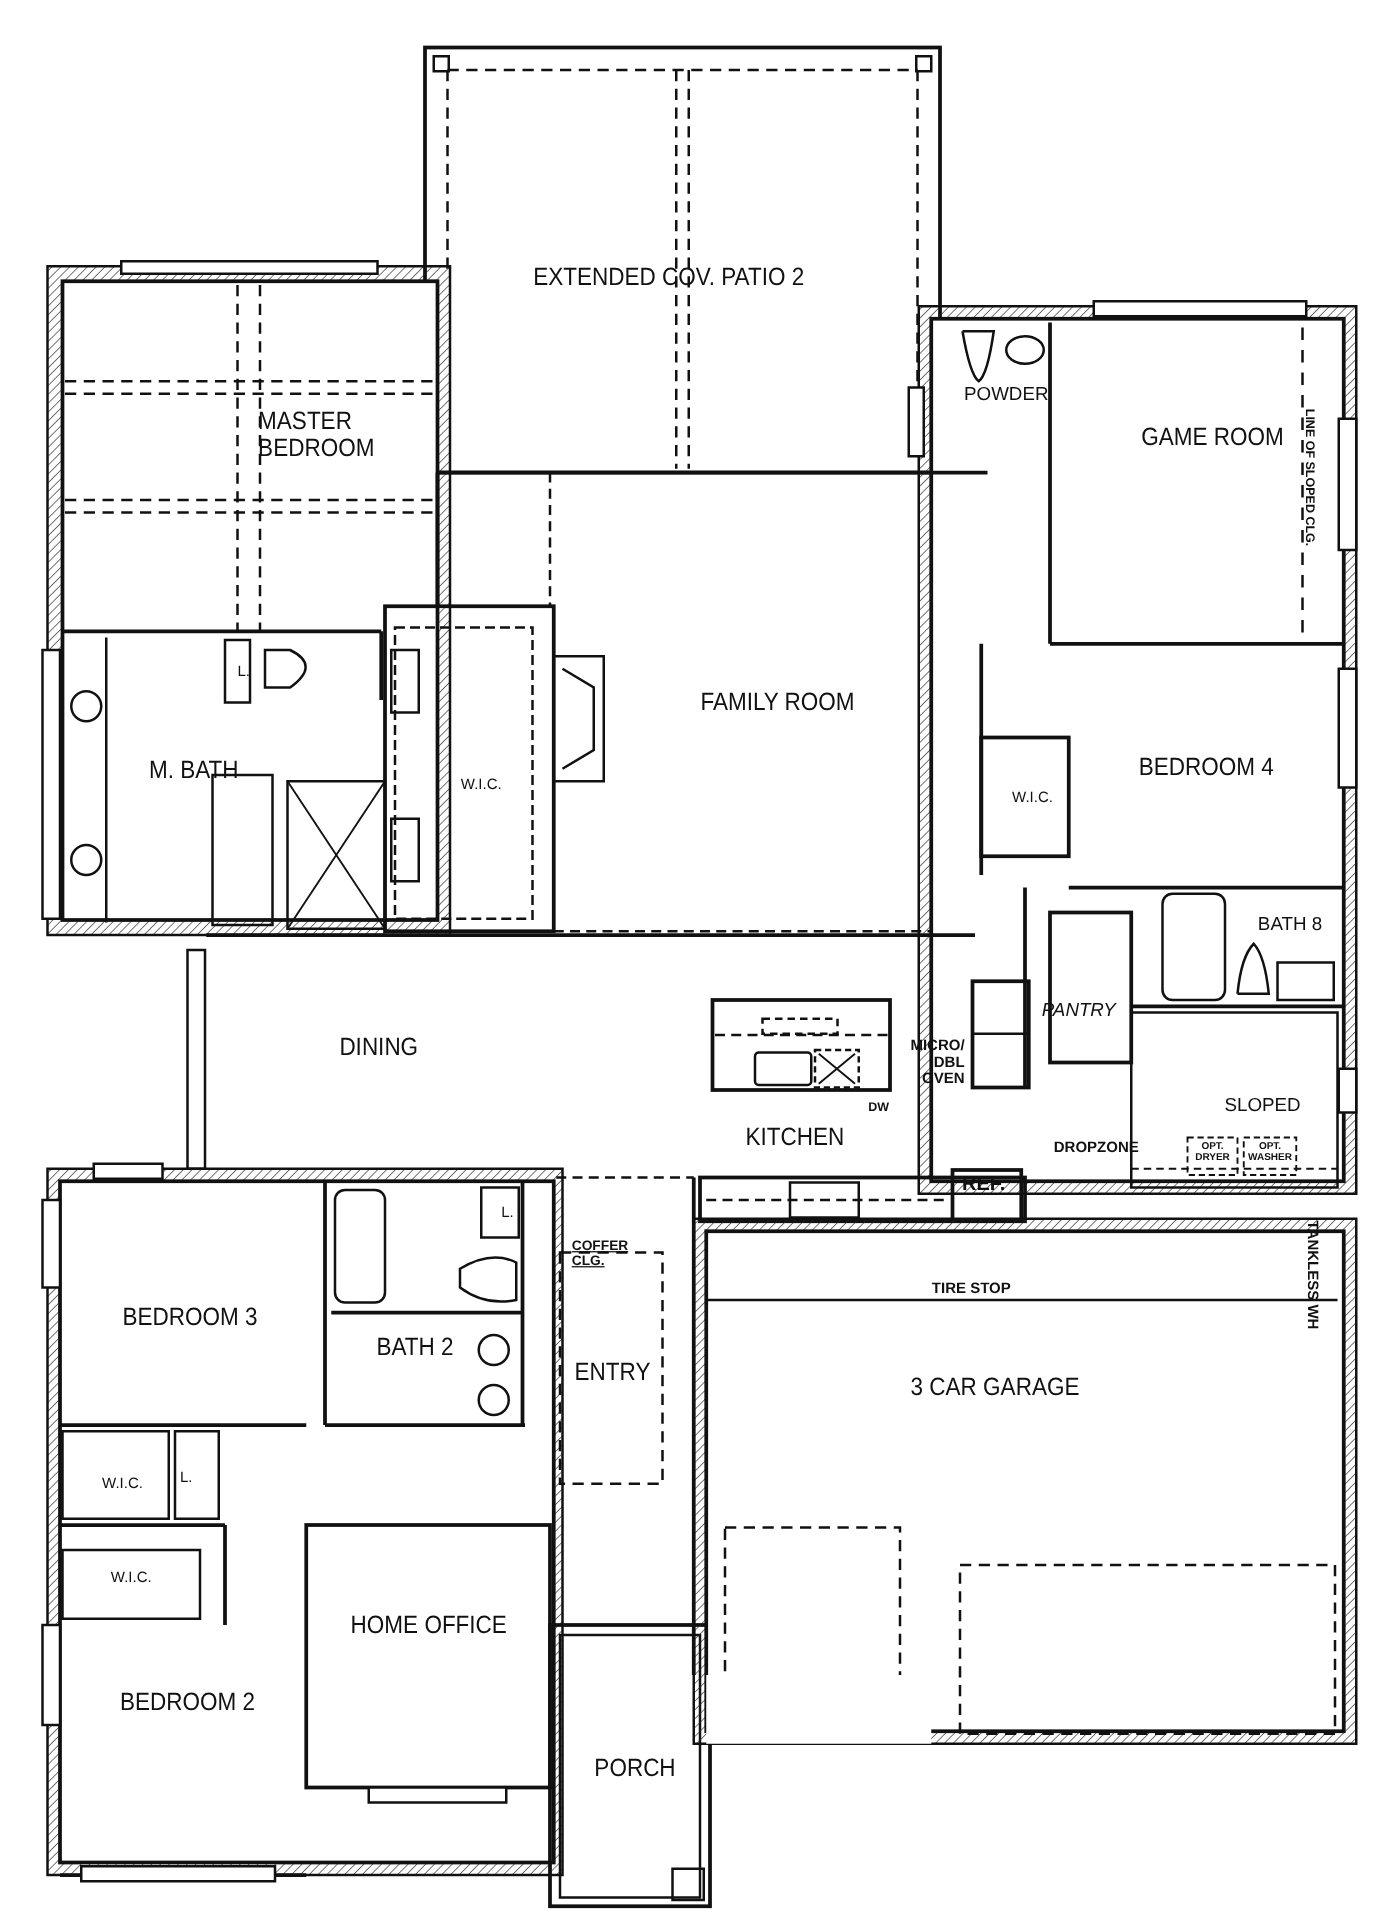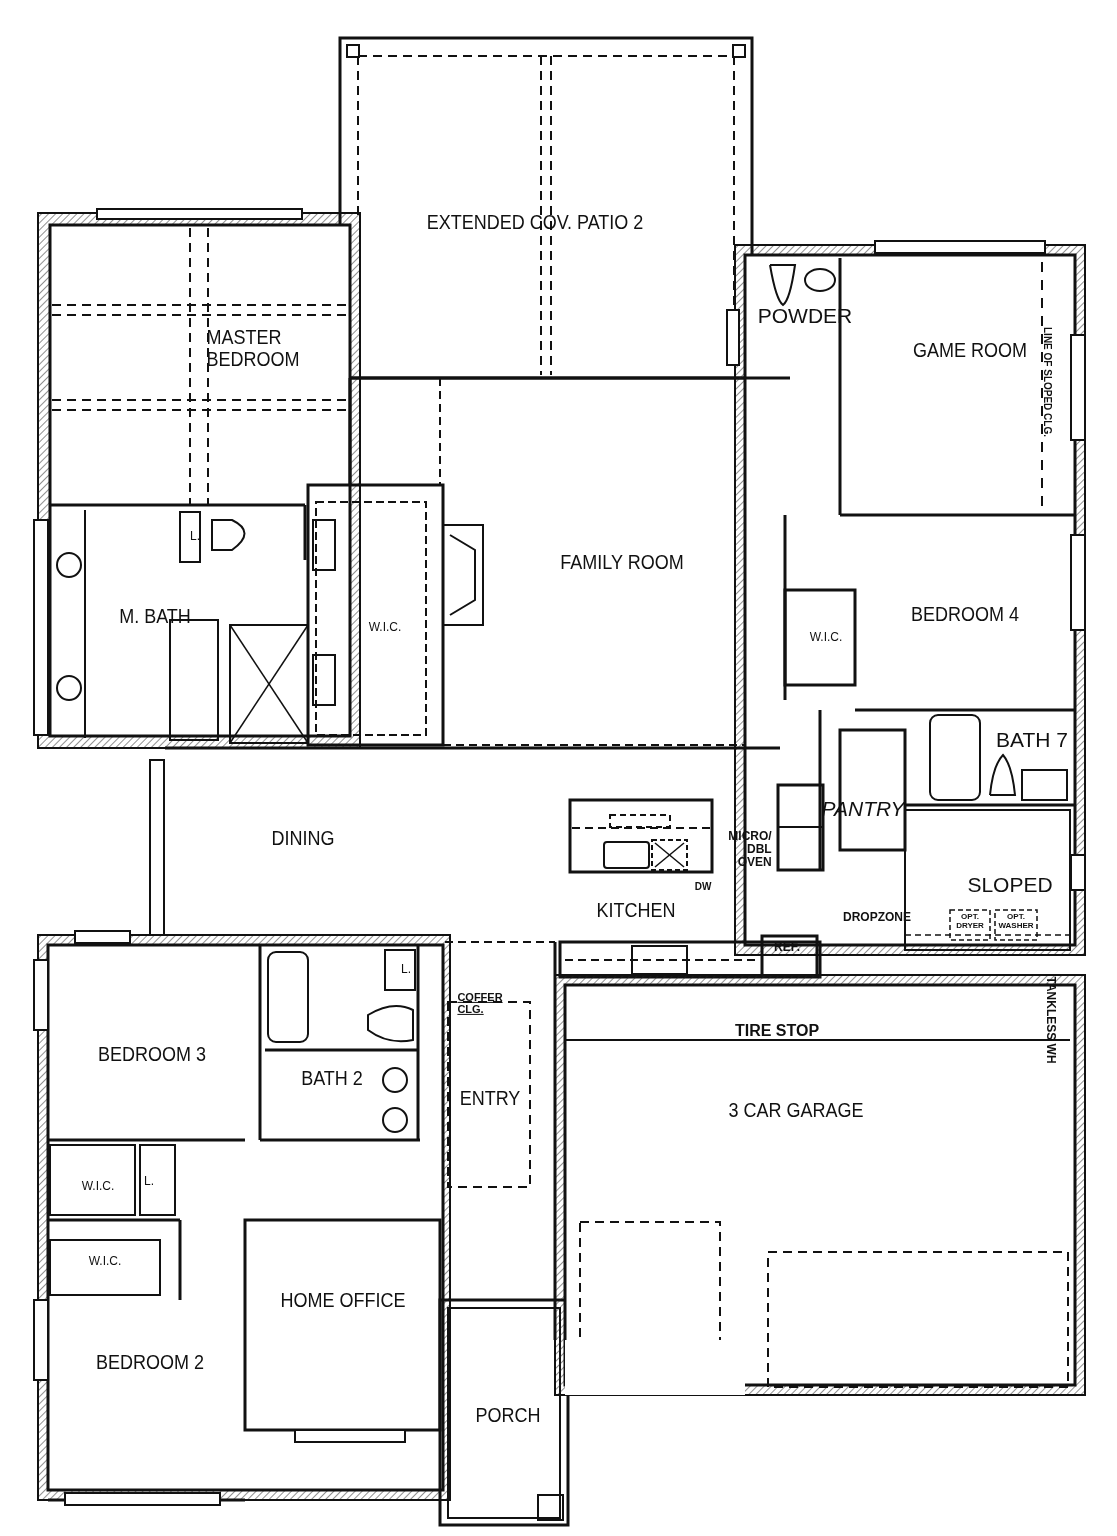--- a/index.html
+++ b/index.html
@@ -1,20 +1,20 @@
 <!DOCTYPE html>
 <html><head>
 <meta charset="utf-8">
 <style>
   html, body { margin:0; padding:0; background:#fff; }
   body { width:1117px; height:1536px; position:relative; overflow:hidden; font-family:"Liberation Sans", sans-serif; }
   svg { position:absolute; left:0; top:0; }
   .lbl { position:absolute; color:#111; font-family:"Liberation Sans", sans-serif; white-space:nowrap; transform:translate(-50%,-50%); text-align:center; line-height:1.1; }
   .big { font-size:20px; transform:translate(-50%,-50%) scaleX(0.9); }
-  .med { font-size:21px; }
+  .med { font-size:15px; }
   .sm  { font-size:12px; }
   .xs  { font-size:10px; font-weight:bold; }
   .vert { transform:translate(-50%,-50%) rotate(90deg); }
 </style>
 </head>
 <body>
 
 <svg width="1117" height="1536" viewBox="0 0 1117 1536">
   <defs>
     <pattern id="hatch" width="5" height="5" patternUnits="userSpaceOnUse" patternTransform="rotate(45)">
@@ -177,37 +177,37 @@
 BEDROOM</div>
 <div class="lbl big" style="left:155px;top:616px;">M. BATH</div>
 <div class="lbl sm" style="left:385px;top:628px;">W.I.C.</div>
 <div class="lbl sm" style="left:195px;top:537px;">L.</div>
 <div class="lbl big" style="left:622px;top:562px;">FAMILY ROOM</div>
 <div class="lbl med" style="left:805px;top:316px;">POWDER</div>
 <div class="lbl big" style="left:970px;top:350px;">GAME ROOM</div>
 <div class="lbl xs vert" style="left:1047px;top:382px;">LINE OF SLOPED CLG.</div>
 <div class="lbl big" style="left:965px;top:614px;">BEDROOM 4</div>
 <div class="lbl sm" style="left:826px;top:638px;">W.I.C.</div>
-<div class="lbl med" style="left:1032px;top:740px;">BATH 7</div>
+<div class="lbl med" style="left:1032px;top:740px;">BATH 8</div>
 <div class="lbl big" style="left:303px;top:838px;">DINING</div>
 <div class="lbl big" style="left:636px;top:910px;">KITCHEN</div>
 <div class="lbl xs" style="left:750px;top:850px;white-space:pre;text-align:right;font-size:12px;">MICRO/
 DBL
 OVEN</div>
 <div class="lbl xs" style="left:703px;top:886px;">DW</div>
 <div class="lbl med" style="left:863px;top:809px;font-style:italic;">PANTRY</div>
 <div class="lbl med" style="left:1010px;top:885px;">SLOPED</div>
 <div class="lbl xs" style="left:970px;top:922px;white-space:pre;font-size:8px;">OPT.
 DRYER</div>
 <div class="lbl xs" style="left:1016px;top:922px;white-space:pre;font-size:8px;">OPT.
 WASHER</div>
 <div class="lbl xs" style="left:857px;top:918px;font-size:12px;padding-left:40px;">DROPZONE</div>
-<div class="lbl xs" style="left:787px;top:948px;font-size:12px;">REF.</div>
+<div class="lbl xs" style="left:787px;top:948px;font-size:16px;">REF.</div>
 <div class="lbl xs vert" style="left:1050px;top:1020px;font-size:12px;">TANKLESS WH</div>
-<div class="lbl xs" style="left:777px;top:1031px;font-size:16px;">TIRE STOP</div>
+<div class="lbl xs" style="left:777px;top:1031px;font-size:12px;">TIRE STOP</div>
 <div class="lbl big" style="left:796px;top:1110px;">3 CAR GARAGE</div>
 <div class="lbl big" style="left:152px;top:1054px;">BEDROOM 3</div>
 <div class="lbl big" style="left:332px;top:1078px;">BATH 2</div>
 <div class="lbl sm" style="left:406px;top:970px;">L.</div>
 <div class="lbl sm" style="left:149px;top:1182px;">L.</div>
 <div class="lbl sm" style="left:98px;top:1187px;">W.I.C.</div>
 <div class="lbl xs" style="left:480px;top:1003px;white-space:pre;text-align:left;font-size:11px;text-decoration:underline;">COFFER
 CLG.</div>
 <div class="lbl big" style="left:490px;top:1098px;">ENTRY</div>
 <div class="lbl sm" style="left:105px;top:1262px;">W.I.C.</div>

